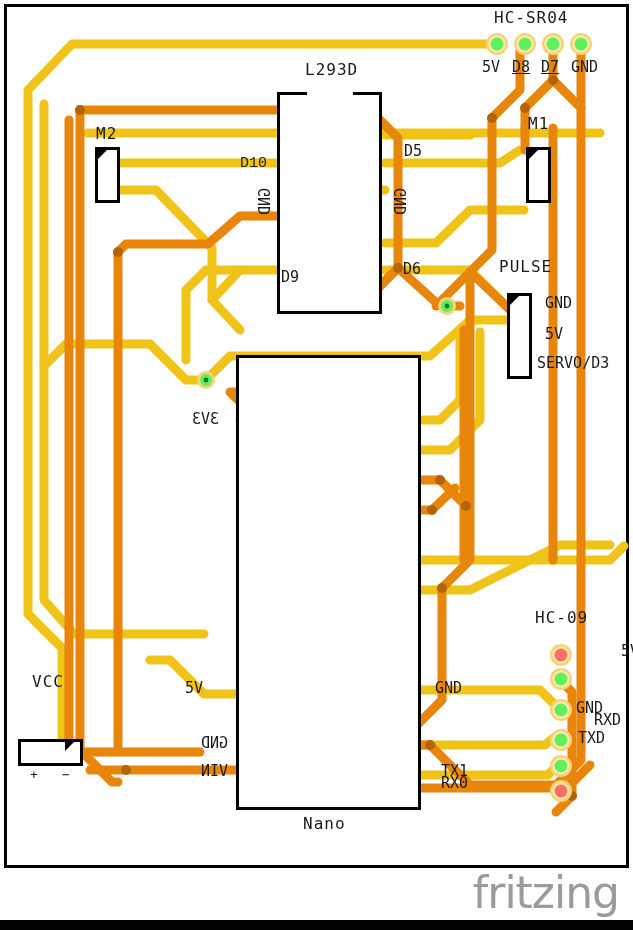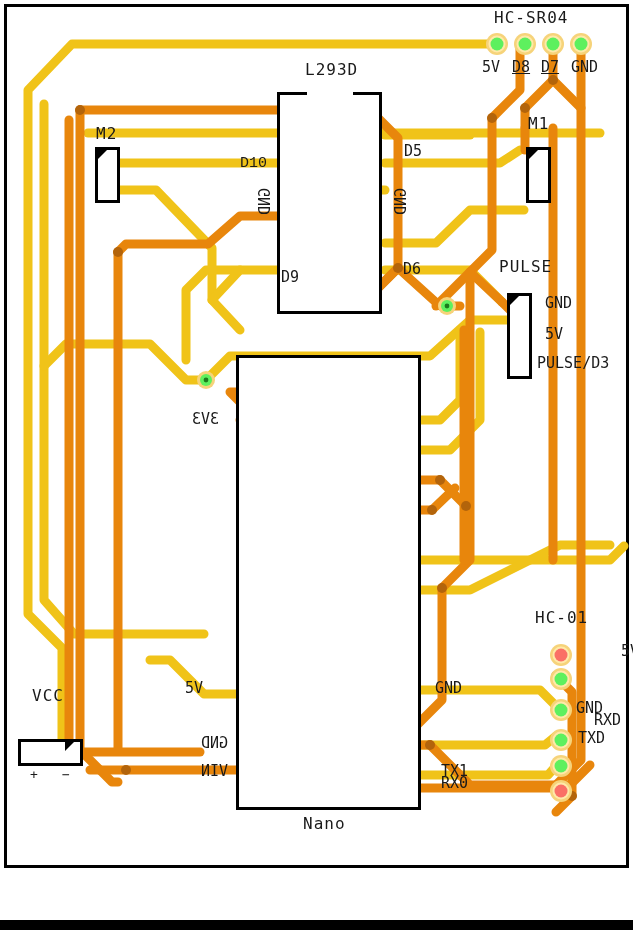--- a/index.html
+++ b/index.html
@@ -238,54 +238,55 @@
   <div class="hdrbox" style="left:507px;top:293px;width:25px;height:86px;">
     <span class="hdrcorner"></span>
   </div>
   <div class="hdrbox" style="left:18px;top:739px;width:65px;height:27px;">
     <span class="hdrcorner" style="left:44px;"></span>
   </div>
 
 
   <div class="lbl modname" style="left:305px;top:62px;">L293D</div>
   <div class="lbl modname" style="left:494px;top:10px;">HC-SR04</div>
-  <div class="lbl modname" style="left:535px;top:610px;">HC-01</div>
+  <div class="lbl modname" style="left:535px;top:610px;">HC-09</div>
   <div class="lbl modname" style="left:499px;top:259px;">PULSE</div>
   <div class="lbl modname" style="left:528px;top:116px;">M1</div>
   <div class="lbl modname" style="left:96px;top:126px;">M2</div>
   <div class="lbl modname" style="left:303px;top:816px;">Nano</div>
-  <div class="lbl modname" style="left:32px;top:688px;text-align:right;">VCC</div>
+  <div class="lbl modname" style="left:32px;top:674px;text-align:right;">VCC</div>
 
   <div class="lbl pinlbl" style="left:482px;top:60px;">5V</div>
   <div class="lbl pinlbl" style="left:512px;top:60px;text-decoration:underline;">D8</div>
   <div class="lbl pinlbl" style="left:541px;top:60px;text-decoration:underline;">D7</div>
   <div class="lbl pinlbl" style="left:571px;top:60px;">GND</div>
 
   <div class="lbl pinlbl" style="left:240px;top:156px;font-family:Liberation Mono, monospace;">D10</div>
   <div class="lbl pinlbl rot" style="left:258px;top:188px;">GND</div>
   <div class="lbl pinlbl" style="left:244px;top:270px;margin-left:37px;">D9</div>
   <div class="lbl pinlbl" style="left:404px;top:144px;">D5</div>
   <div class="lbl pinlbl rot" style="left:394px;top:188px;">GND</div>
   <div class="lbl pinlbl" style="left:403px;top:262px;">D6</div>
 
   <div class="lbl pinlbl" style="left:545px;top:296px;">GND</div>
   <div class="lbl pinlbl" style="left:545px;top:327px;">5V</div>
-  <div class="lbl pinlbl" style="left:537px;top:356px;">PULSE/D3</div>
+  <div class="lbl pinlbl" style="left:537px;top:356px;">SERVO/D3</div>
 
   <div class="lbl pinlbl flip" style="left:219px;top:412px;">3V3</div>
   <div class="lbl pinlbl" style="left:185px;top:681px;">5V</div>
   <div class="lbl pinlbl flip" style="left:228px;top:736px;">GND</div>
   <div class="lbl pinlbl flip" style="left:228px;top:764px;">VIN</div>
 
   <div class="lbl pinlbl" style="left:435px;top:681px;">GND</div>
   <div class="lbl pinlbl" style="left:441px;top:736px;margin-top:40px;">RX0</div>
   <div class="lbl pinlbl" style="left:441px;top:764px;">TX1</div>
 
   <div class="lbl pinlbl" style="left:576px;top:644px;padding-left:45px;">5VE</div>
   <div class="lbl pinlbl" style="left:576px;top:701px;">GND</div>
   <div class="lbl pinlbl" style="left:578px;top:731px;">TXD</div>
   <div class="lbl pinlbl" style="left:578px;top:713px;margin-left:16px;">RXD</div>
 
   <div class="lbl pinlbl" style="left:30px;top:768px;font-size:13px;">+</div>
   <div class="lbl pinlbl" style="left:62px;top:768px;font-size:13px;">−</div>
 
+  <div id="fritzing">fritzing</div>
   <div id="botbar"></div>
 </div>
 
 </body></html>

